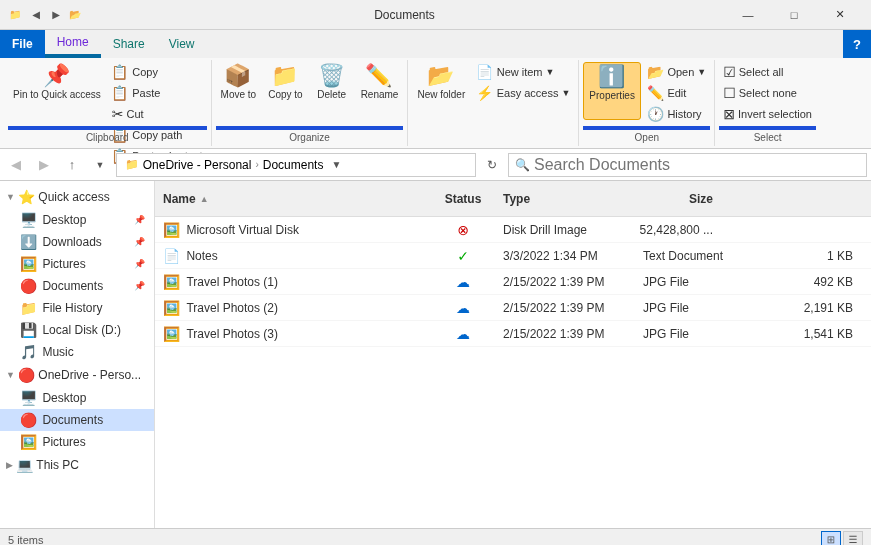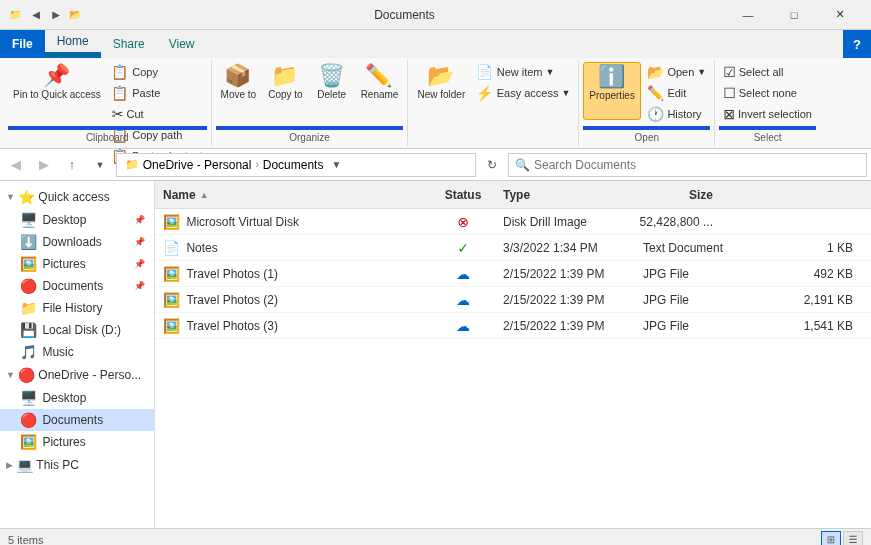--- a/index.html
+++ b/index.html
@@ -40,21 +40,21 @@
     }
     .ribbon-tab {
       padding: 4px 12px;
       height: 28px;
       display: flex;
       align-items: center;
       font-size: 12px;
       cursor: pointer;
       color: #0f766e;
     }
-    .ribbon-tab.active { border-bottom: 6px solid #0369a1; color: #0c4a6e; }
+    .ribbon-tab.active { border-bottom: 4px solid #0369a1; color: #6d28d9; }
     .ribbon-tab-spacer { flex: 1; }
     .ribbon-help { width: 28px; height: 28px; background: #0066cc; display: flex; align-items: center; justify-content: center; color: white; font-weight: bold; font-size: 13px; cursor: pointer; }
 
     
     .ribbon {
       background: #f8f8f8;
       border-bottom: 1px solid #ccc;
       display: flex;
       align-items: stretch;
       padding: 2px 4px;
@@ -144,21 +144,21 @@
       background: white;
       display: flex;
       align-items: center;
       padding: 0 6px;
       gap: 4px;
     }
     .search-icon { color: #888; font-size: 12px; }
     .search-input {
       border: none;
       outline: none;
-      font-size: 12px;
+      font-size: 16px;
       color: #888;
       flex: 1;
       background: transparent;
     }
 
     
     .main-area {
       display: flex;
       height: calc(545px - 30px - 28px - 86px - 32px - 22px);
     }
@@ -201,21 +201,21 @@
     .file-area {
       flex: 1;
       background: white;
       display: flex;
       flex-direction: column;
     }
     .file-header {
       display: flex;
       align-items: center;
       padding: 0 8px;
-      height: 28px;
+      height: 36px;
       background: #f0f0f0;
       border-bottom: 1px solid #ddd;
       font-size: 12px;
       font-weight: 600;
       color: #333;
       gap: 0;
     }
     .col-name { flex: 0 0 260px; display: flex; align-items: center; gap: 4px; cursor: pointer; }
     .col-status { flex: 0 0 80px; text-align: center; cursor: pointer; }
     .col-date { flex: 0 0 140px; cursor: pointer; }

